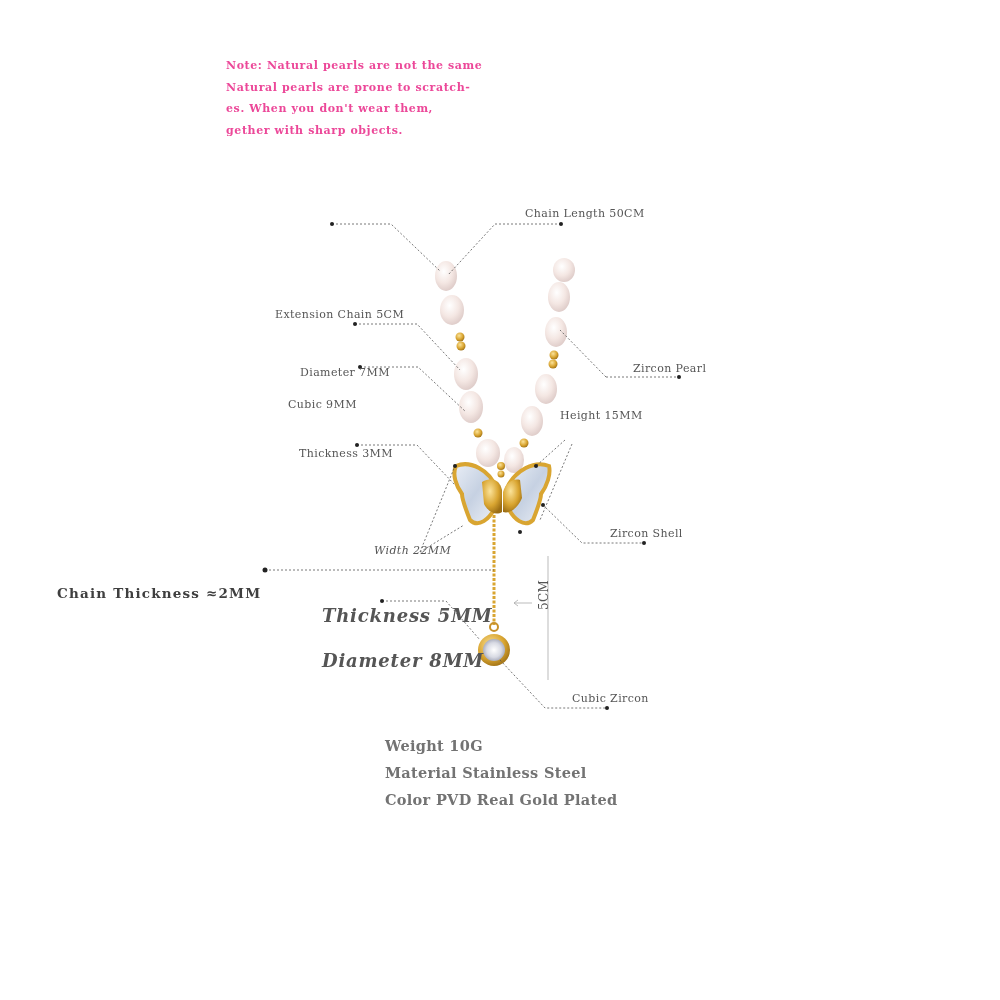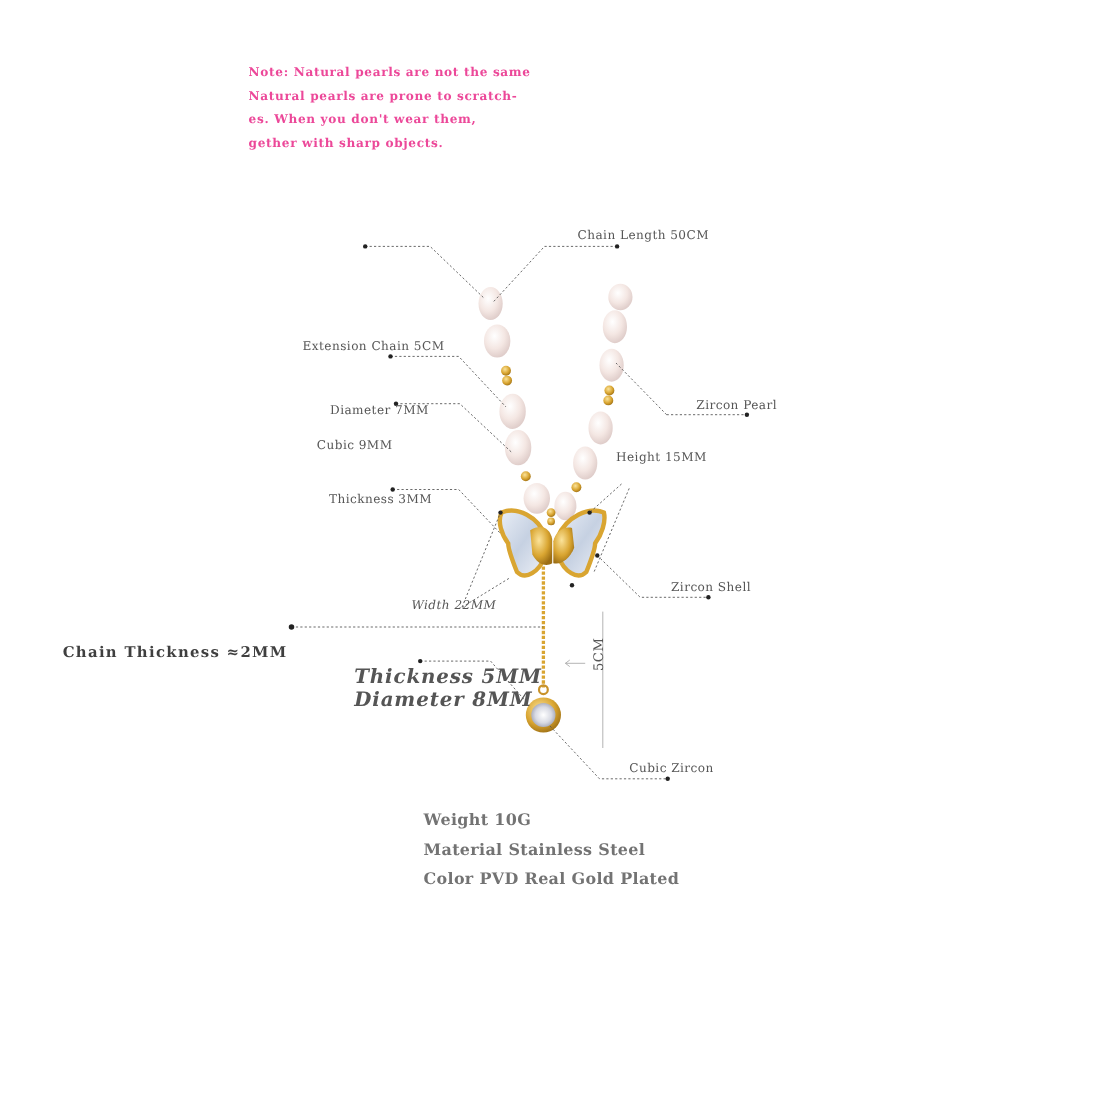--- a/index.html
+++ b/index.html
@@ -147,21 +147,21 @@
 <div class="lbl" style="left:275px;top:308px;">Extension Chain 5CM</div>
 <div class="lbl" style="left:633px;top:362px;">Zircon Pearl</div>
 <div class="lbl" style="left:288px;top:366px;margin-left:12px;">Diameter 7MM</div>
 <div class="lbl" style="left:288px;top:398px;">Cubic 9MM</div>
 <div class="lbl" style="left:560px;top:409px;">Height 15MM</div>
 <div class="lbl" style="left:299px;top:447px;">Thickness 3MM</div>
 <div class="lbl" style="left:610px;top:527px;">Zircon Shell</div>
 <div class="lbl" style="left:374px;top:544px;font-style:italic;">Width 22MM</div>
 <div class="lbl big" style="left:57px;top:561px;margin-top:24px;">Chain Thickness  ≈2MM</div>
 <div class="lbl bold" style="left:322px;top:605px;">Thickness 5MM</div>
-<div class="lbl bold" style="left:322px;top:626px;">Diameter 8MM</div>
+<div class="lbl bold" style="left:322px;top:650px;">Diameter 8MM</div>
 <div class="lbl" style="left:537px;top:610px;transform:rotate(-90deg);transform-origin:left top;font-size:12px;">5CM</div>
 <div class="lbl" style="left:572px;top:692px;">Cubic Zircon</div>
 
 <div class="specs">
   <div>Weight 10G</div>
   <div>Material Stainless Steel</div>
   <div>Color PVD Real Gold Plated</div>
 </div>
 
 </body></html>

